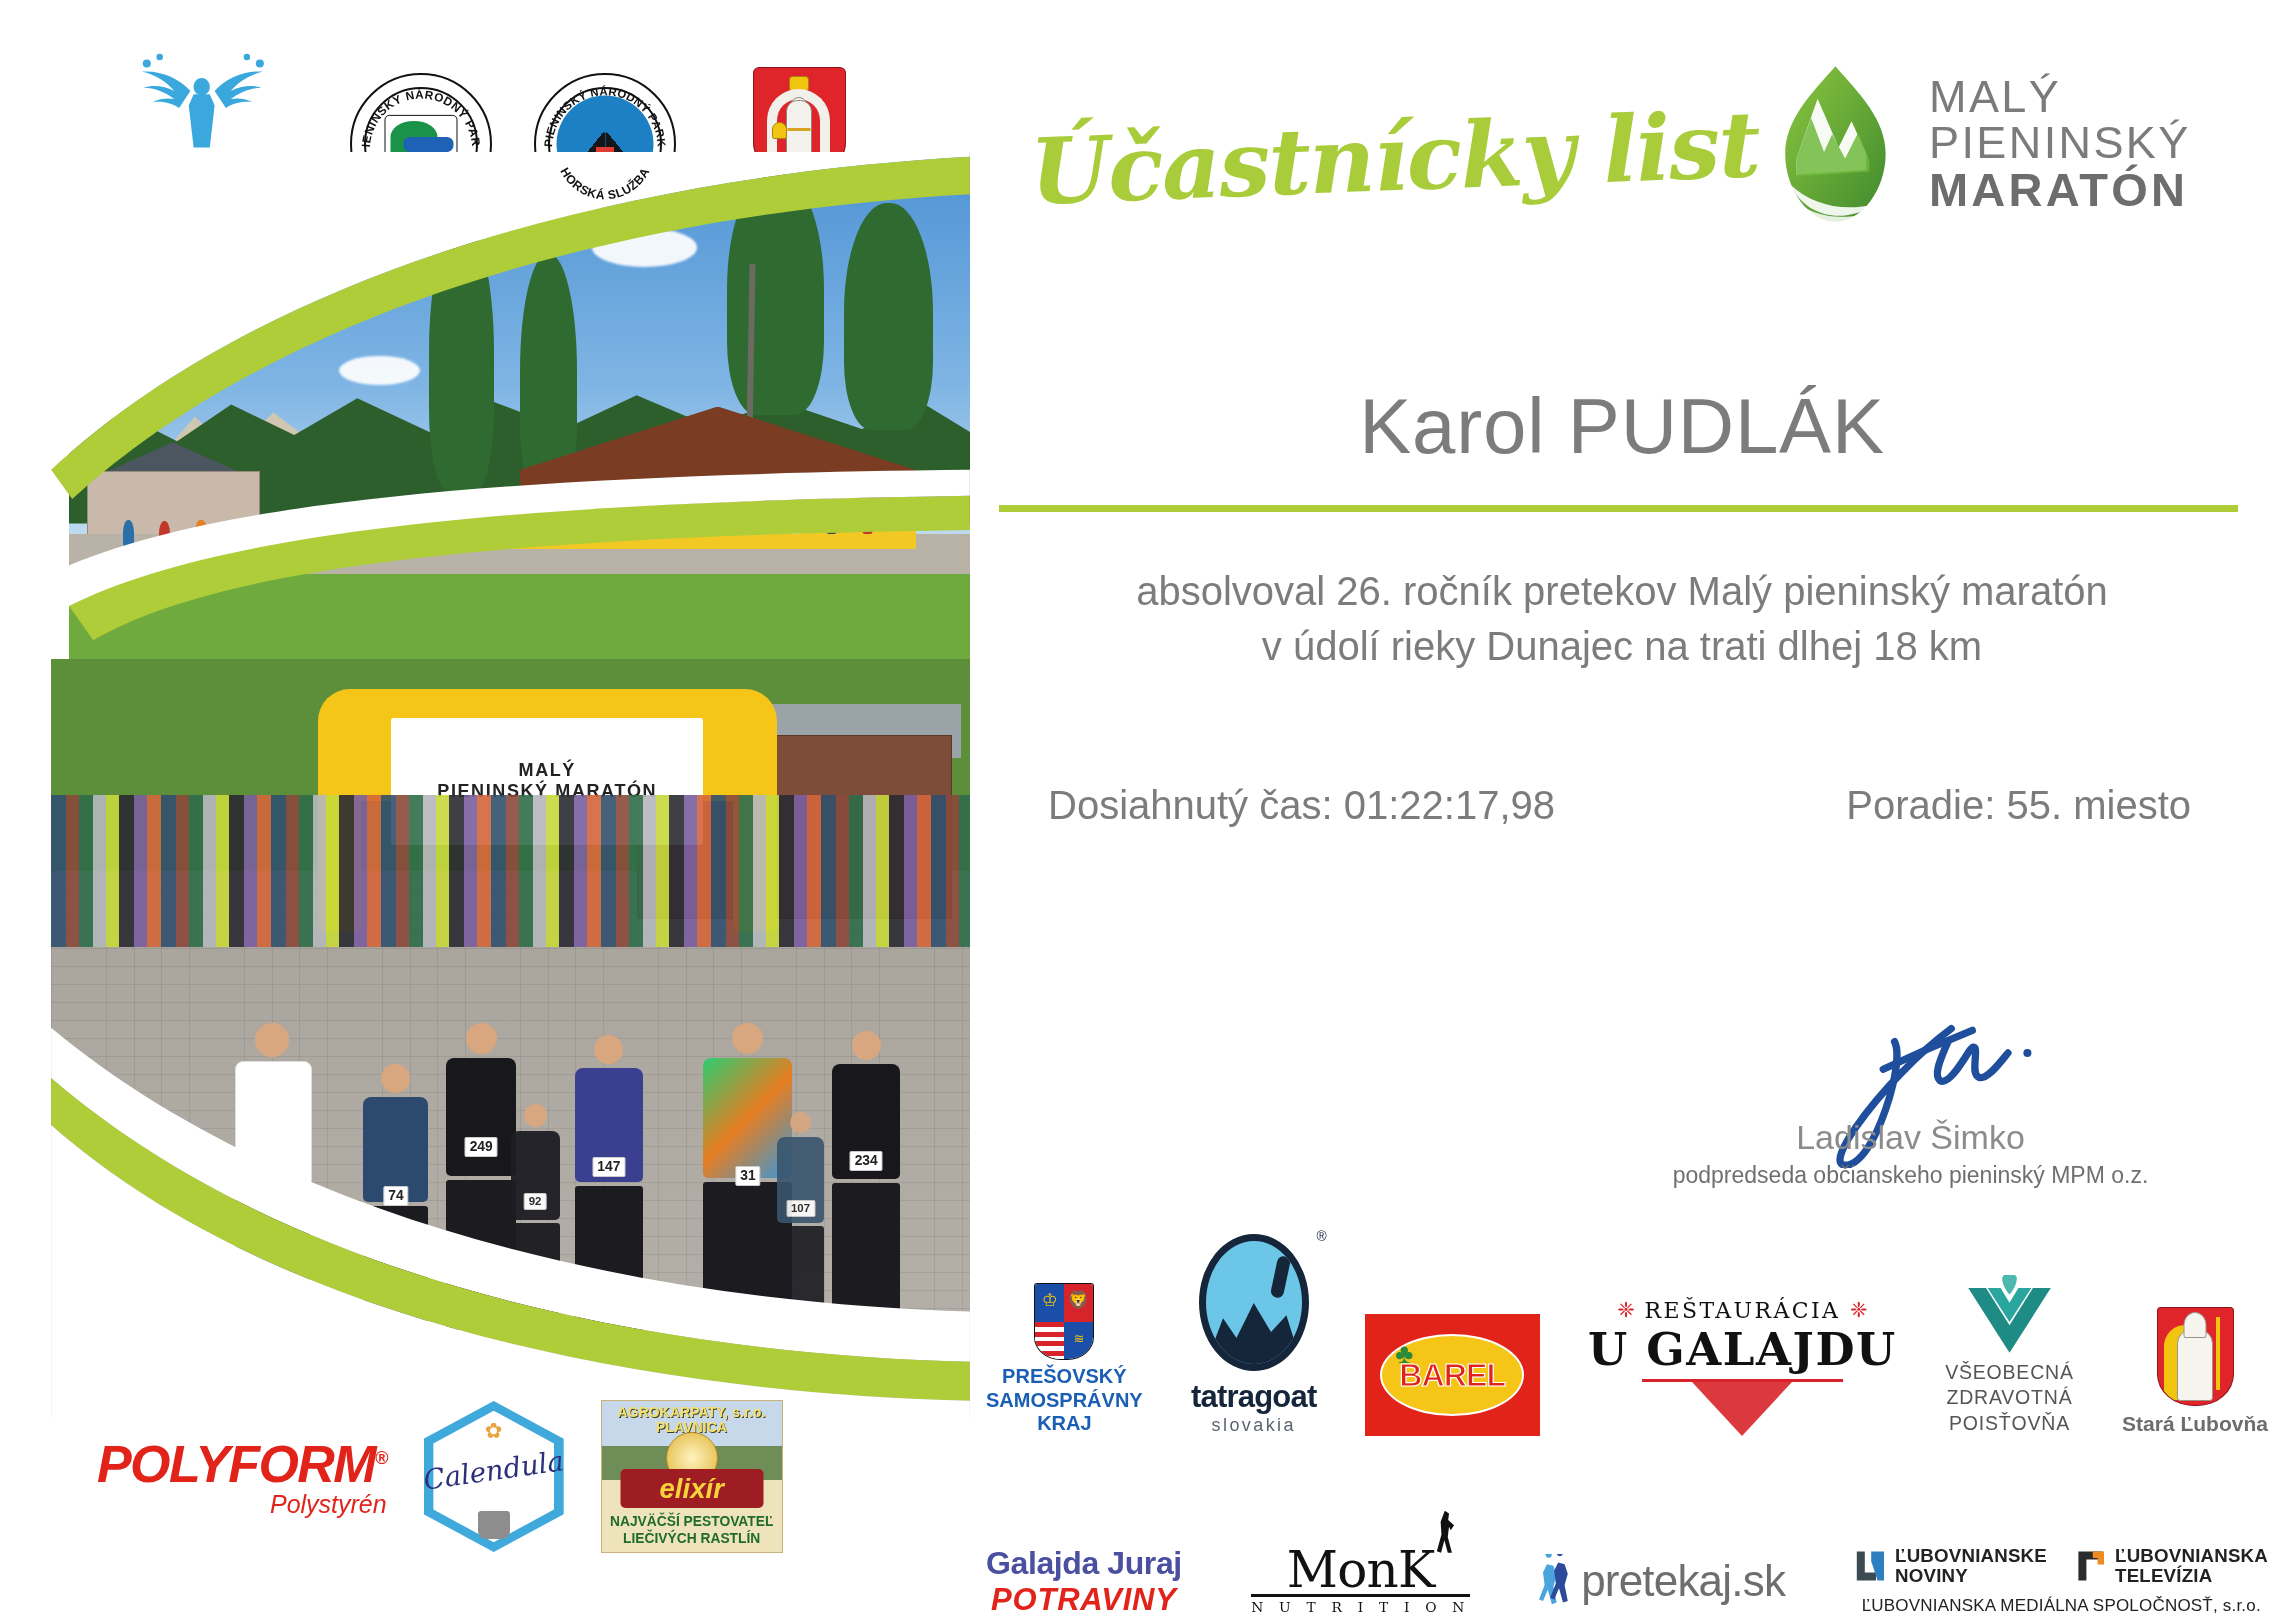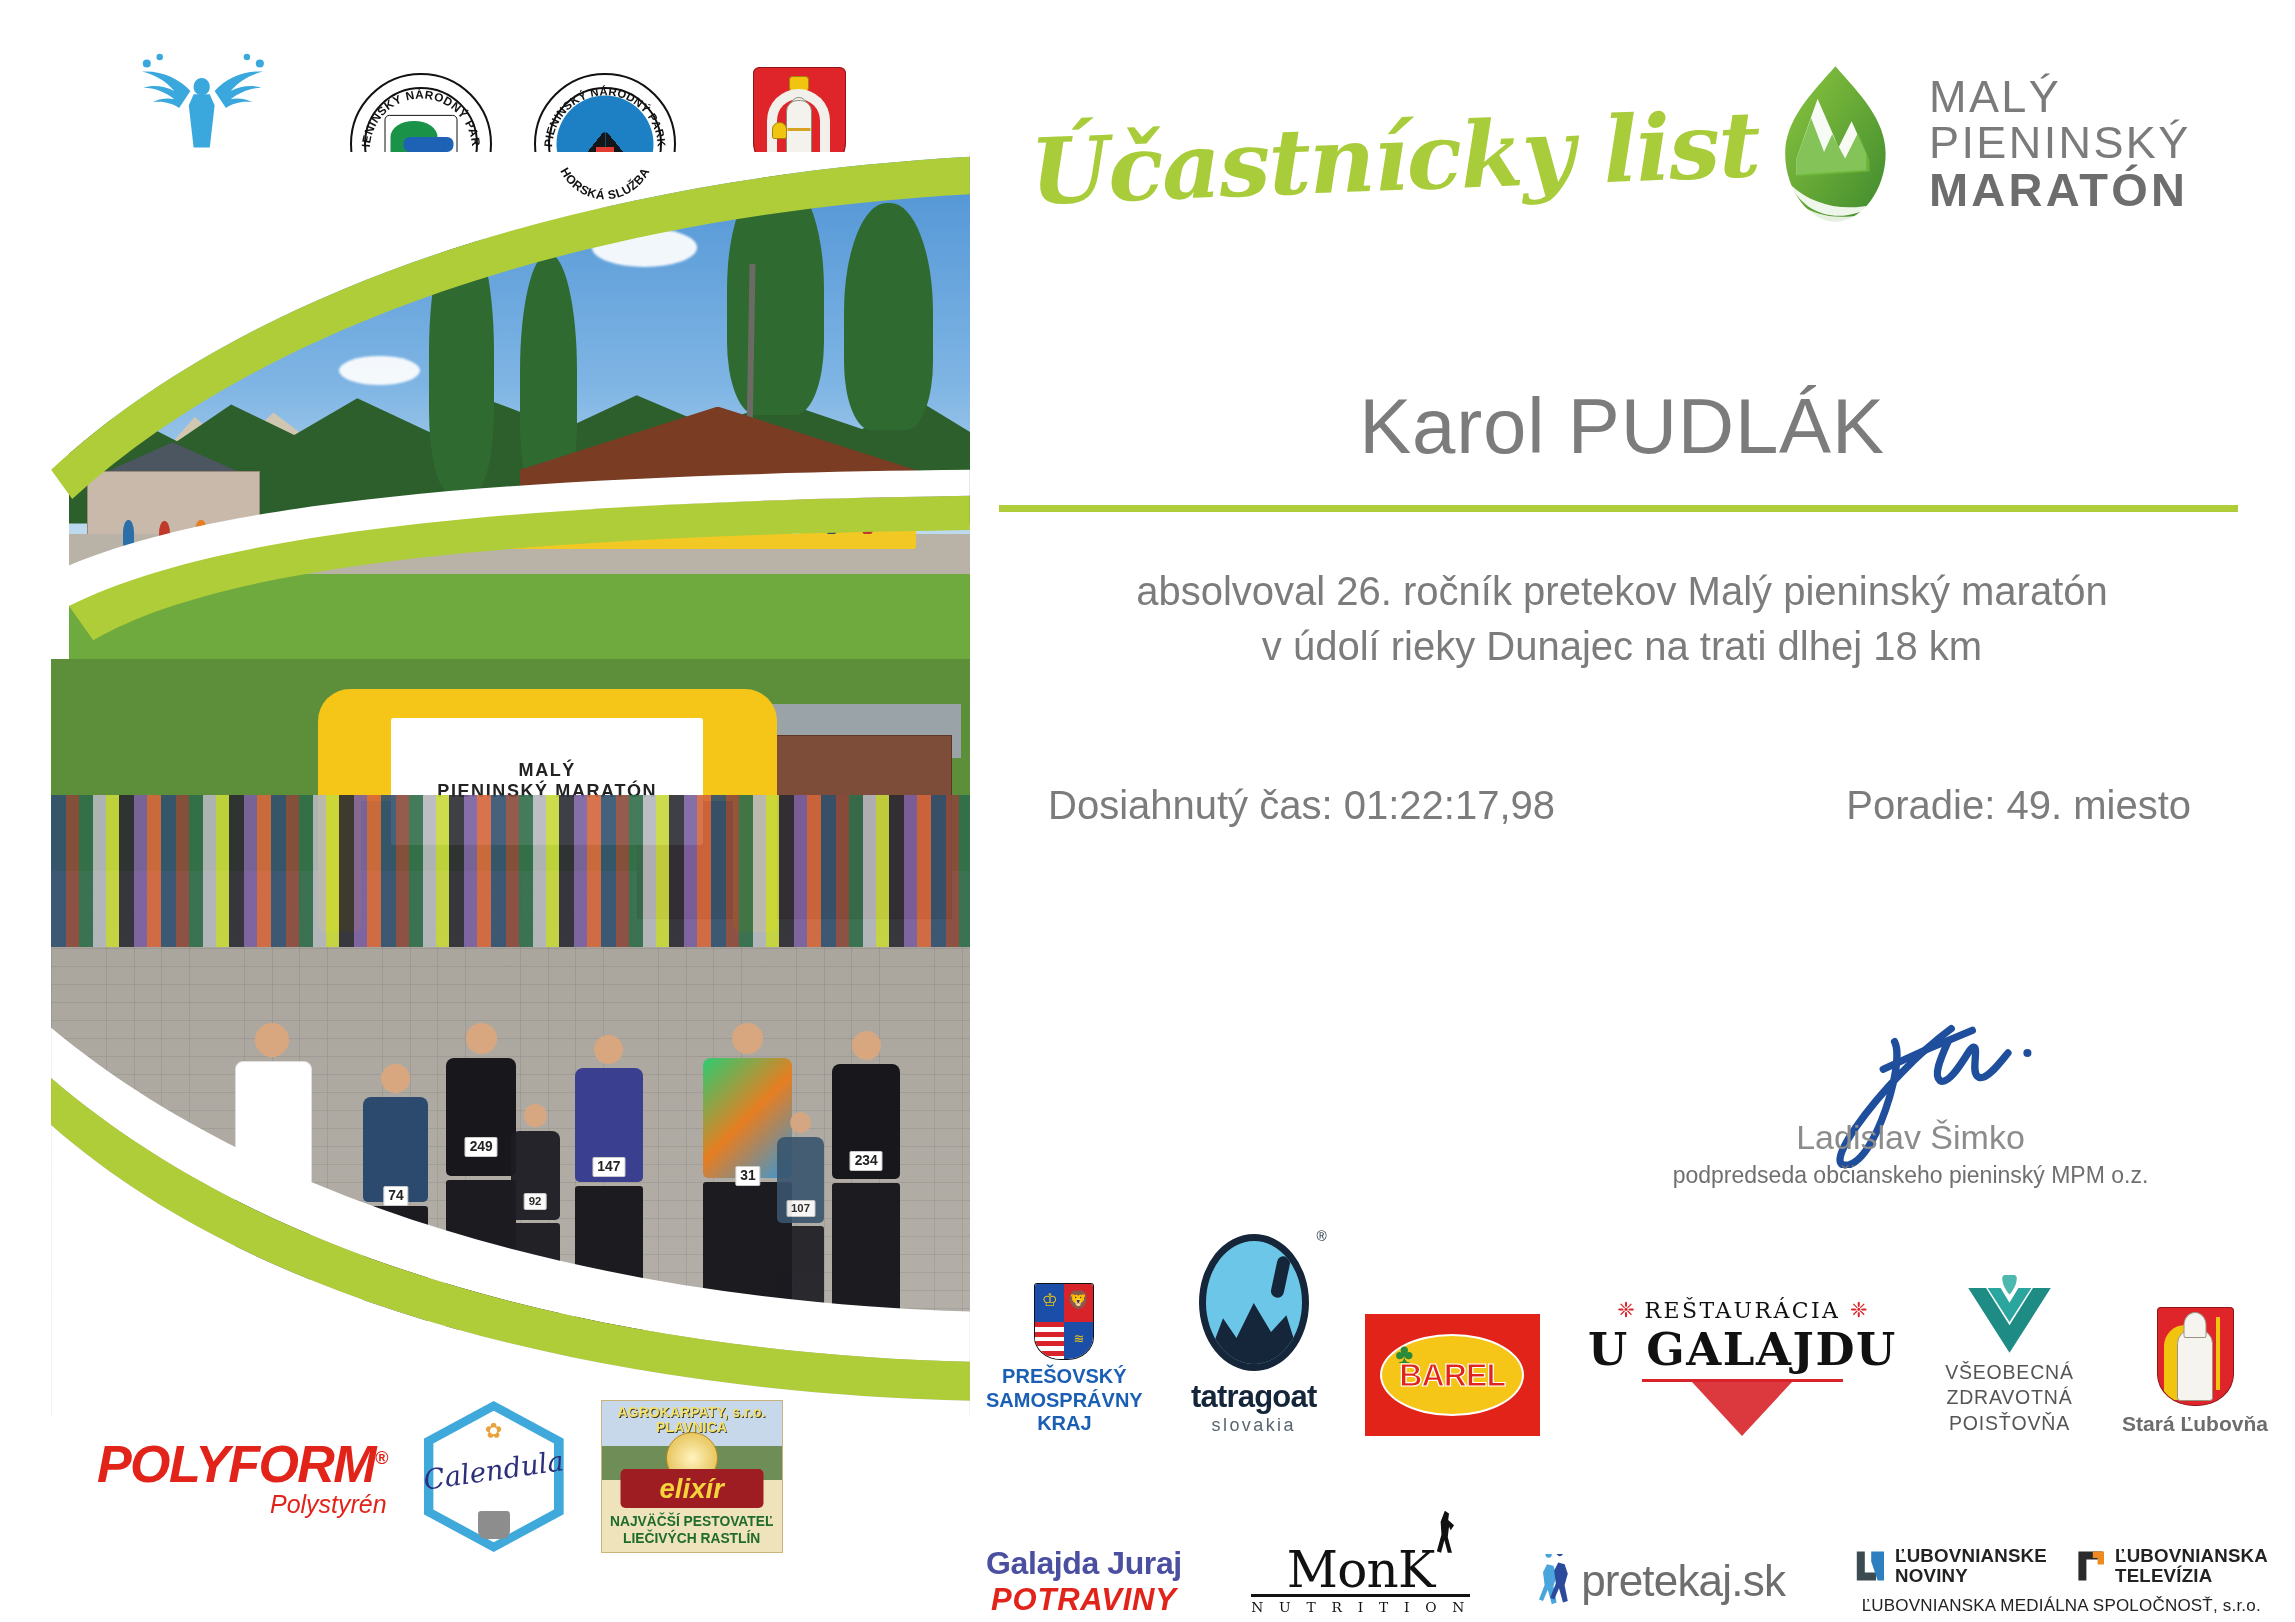--- a/index.html
+++ b/index.html
@@ -486,21 +486,21 @@
   </div>
 
   <div class="name">Karol PUDLÁK</div>
   <div class="rule"></div>
   <div class="lines">
     <div>absolvoval 26. ročník pretekov Malý pieninský maratón</div>
     <div>v údolí rieky Dunajec na trati dlhej 18 km</div>
   </div>
   <div class="results">
     <span class="gapL">Dosiahnutý čas: 01:22:17,98</span>
-    <span class="gapR">Poradie: 49. miesto</span>
+    <span class="gapR">Poradie: 55. miesto</span>
   </div>
 
   <div class="sig">
     <svg class="sig-svg" width="308" height="162" viewBox="0 0 380 200">
       <g fill="none" stroke="#1f4e9c" stroke-width="9" stroke-linecap="round" stroke-linejoin="round">
         <path d="M236 28 C 198 56, 150 104, 118 150 C 96 182, 92 200, 110 196 C 130 190, 148 152, 160 112 C 168 84, 172 56, 166 44"></path>
         <path d="M152 78 C 190 60, 232 42, 262 30"></path>
         <path d="M232 44 C 222 66, 214 86, 222 92 C 232 98, 248 72, 258 56 C 262 50, 266 48, 266 56 C 266 70, 262 84, 270 88 C 280 92, 296 70, 306 58"></path>
       </g>
       <circle cx="330" cy="58" r="5" fill="#1f4e9c"></circle>

